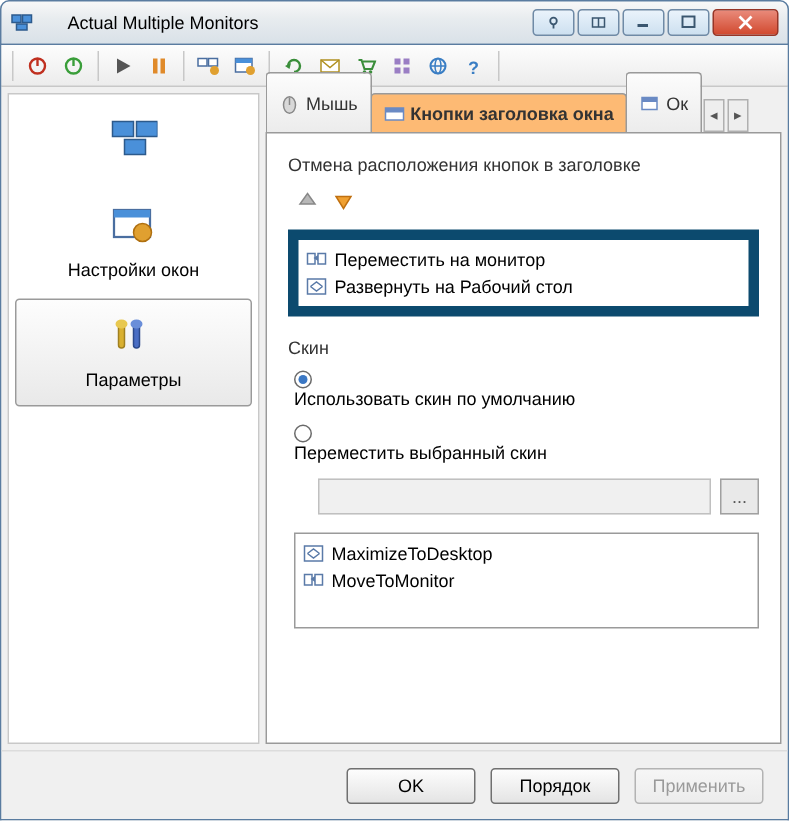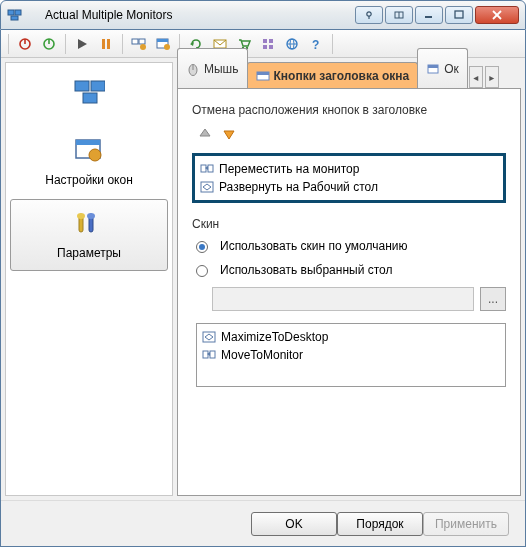--- a/index.html
+++ b/index.html
@@ -38,34 +38,34 @@
 .tab { height:40px; padding:0 8px; display:flex; align-items:center; gap:4px; border:1px solid #9a9a9a; border-bottom:none; background:linear-gradient(#fcfcfc,#ececec); border-radius:3px 3px 0 0; margin-right:-1px; color:#333; }
 .tab.active { background:#fdba74; height:26px; font-weight:bold; z-index:2; }
 .tab-icon { width:14px; height:14px; display:flex; align-items:center; justify-content:center; }
 .tab-scroll { width:14px; height:22px; border:1px solid #b0b0b0; background:#eee; display:flex; align-items:center; justify-content:center; margin-left:2px; font-size:10px; color:#555; }
 
 
 .tab-content { flex:1; background:#fff; border:1px solid #9a9a9a; padding:14px; overflow:auto; }
 .section-label { color:#333; margin-bottom:8px; }
 .arrows { display:flex; gap:6px; margin:4px 0 10px 4px; }
 .arrow-btn { width:18px; height:18px; display:flex; align-items:center; justify-content:center; }
-.listbox { border:3px solid #0c4a6e; background:#fff; padding:4px; margin-bottom:0; }
+.listbox { border:7px solid #0c4a6e; background:#fff; padding:4px; margin-bottom:0; }
 .listrow { display:flex; align-items:center; gap:4px; padding:1px 0; }
 .listrow .ricon { width:16px; height:16px; display:flex; align-items:center; justify-content:center; }
 .section-gap { margin-top:14px; }
-.radio-row { display:flex; align-items:flex-end; gap:12px; margin:6px 0 10px 4px; }
+.radio-row { display:flex; align-items:flex-start; gap:0; margin:6px 0 10px 4px;flex-direction:column; }
 .radio { width:12px; height:12px; border:1px solid #6a6a6a; border-radius:50%; background:#fff; display:flex; align-items:center; justify-content:center; }
 .radio .dot { width:6px; height:6px; border-radius:50%; background:#3b78c4; }
 .skin-path-row { display:flex; gap:6px; margin:6px 0 12px 20px; }
 .pathbox { flex:1; height:24px; border:1px solid #c0c0c0; background:#f0f0f0; }
 .browse-btn { width:26px; height:24px; border:1px solid #a0a0a0; background:#e9e9e9; display:flex; align-items:center; justify-content:center; color:#555; }
 .skinlist { border:1px solid #9a9a9a; background:#fff; padding:4px; height:64px; margin-left:4px; }
 
 
-.footer { height:46px; display:flex; align-items:center; justify-content:flex-end; gap:0; padding:0 16px; background:#f0f0f0; border-top:1px solid #dcdcdc; }
+.footer { height:46px; display:flex; align-items:center; justify-content:flex-end; gap:10px; padding:0 16px; background:#f0f0f0; border-top:1px solid #dcdcdc; }
 .dlgbtn { width:86px; height:24px; border:1px solid #707070; border-radius:3px; background:linear-gradient(#fdfdfd,#e4e4e4); text-align:center; line-height:22px; }
 .dlgbtn.disabled { color:#9a9a9a; border-color:#b3b3b3; background:linear-gradient(#f6f6f6,#ececec); }
 
 svg { display:block; }
 </style>
 </head>
 <body>
 
 <div class="titlebar">
   <span class="app-icon">
@@ -301,21 +301,21 @@
 
         <div class="section-label section-gap">Скин</div>
         <div class="radio-row">
           <span class="radio">
               <span class="dot"></span>
             </span>
           <span>Использовать скин по умолчанию</span>
         </div>
         <div class="radio-row">
           <span class="radio"></span>
-          <span>Использовать выбранный стол</span>
+          <span>Переместить выбранный скин</span>
         </div>
         <div class="skin-path-row">
           <div class="pathbox"></div>
           <div class="browse-btn">
               <span>...</span>
             </div>
         </div>
         <div class="skinlist">
           <div class="listrow">
             <span class="ricon">

